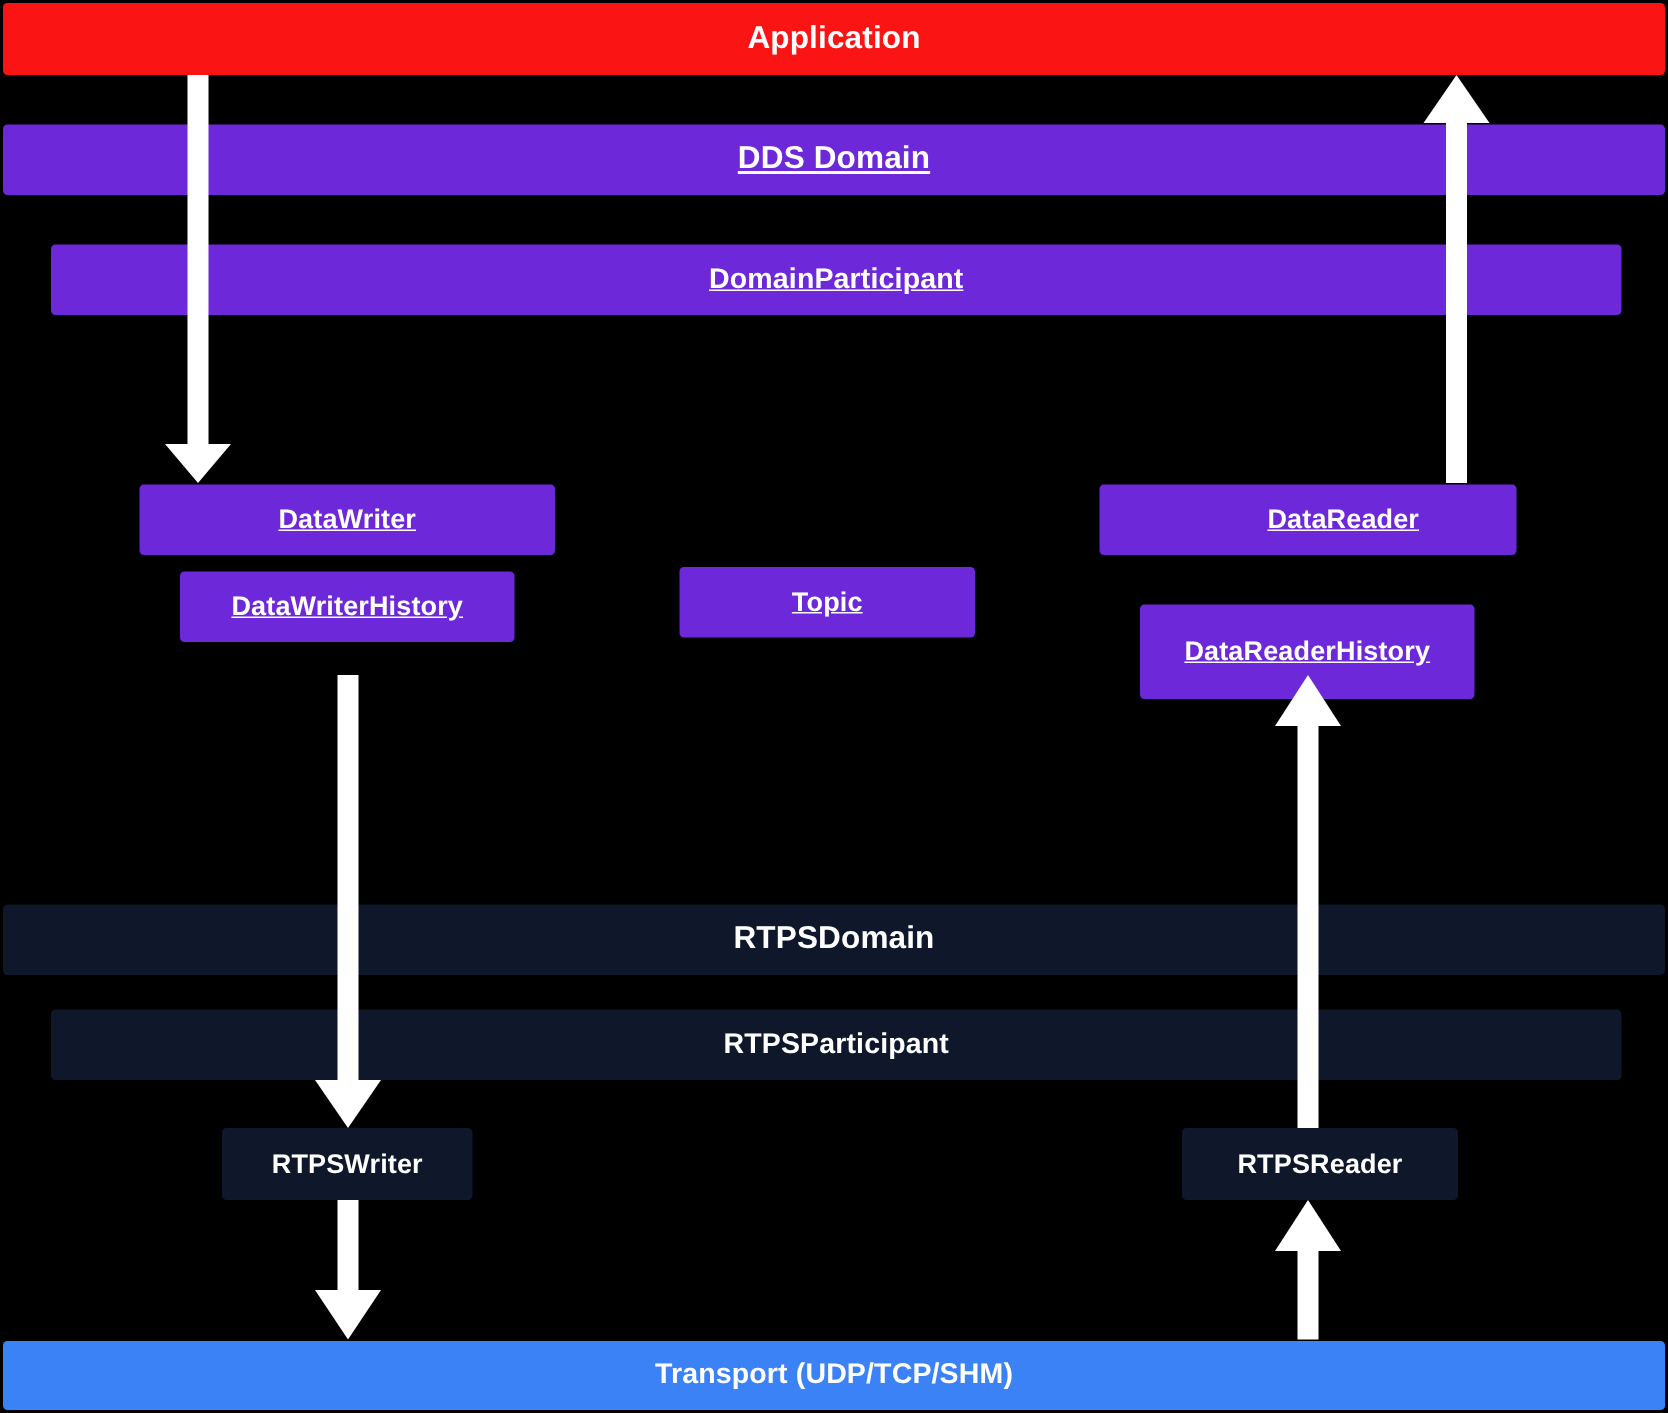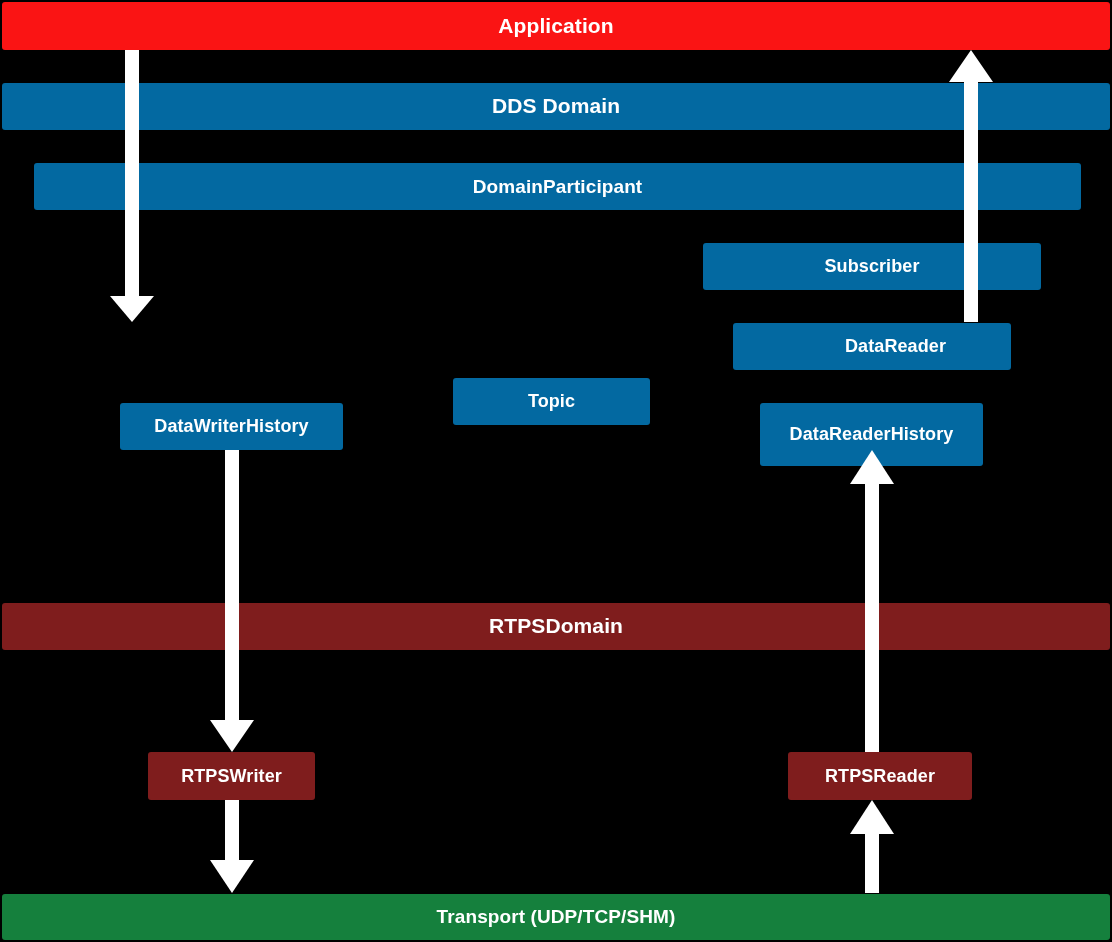--- a/index.html
+++ b/index.html
@@ -26,23 +26,23 @@
     align-items: center;
     justify-content: center;
     color: #ffffff;
     font-weight: bold;
     letter-spacing: 0.1px;
     text-align: center;
     line-height: 1.05;
     user-select: none;
   }
   .layer-app      { background: #fa1414; font-size: 21px; }
-  .layer-dds      { background: #0369a1; }
-  .layer-rtps     { background: #7f1d1d; }
-  .layer-transport{ background: #15803d; font-size: 19px; }
+  .layer-dds      { background: #6d28d9; text-decoration: underline; }
+  .layer-rtps     { background: #0f172a; }
+  .layer-transport{ background: #3b82f6; font-size: 19px; }
 
   .sz-xl { font-size: 21px; }
   .sz-lg { font-size: 19px; }
   .sz-md { font-size: 18px; }
 
   
   #arrow-layer {
     position: absolute;
     left: 0;
     top: 0;
@@ -66,45 +66,48 @@
 
   <div class="node layer-dds sz-xl" style="left:2px; top:83px; width:1108px; height:47px;">
     <span>DDS Domain</span>
   </div>
 
   <div class="node layer-dds sz-lg" style="left:34px; top:163px; width:1047px; height:47px;">
     <span>DomainParticipant</span>
   </div>
 
 
-  <div class="node layer-dds sz-md" style="left:703px; top:243px; width:338px; height:47px;">
-    <span>Subscriber</span>
+
+  <div class="node layer-dds sz-md" style="left:93px; top:323px; width:277px; height:47px;">
+    <span>DataWriter</span>
   </div>
-
 
   <div class="node layer-dds sz-md" style="left:733px; top:323px; width:278px; height:47px;padding-left:47px;">
     <span>DataReader</span>
   </div>
 
   <div class="node layer-dds sz-md" style="left:453px; top:378px; width:197px; height:47px;">
     <span>Topic</span>
   </div>
 
-  <div class="node layer-dds sz-md" style="left:120px; top:403px; width:223px; height:47px;">
+  <div class="node layer-dds sz-md" style="left:120px; top:381px; width:223px; height:47px;">
     <span>DataWriterHistory</span>
   </div>
 
   <div class="node layer-dds sz-md" style="left:760px; top:403px; width:223px; height:63px;">
     <span>DataReaderHistory</span>
   </div>
 
   <div class="node layer-rtps sz-xl" style="left:2px; top:603px; width:1108px; height:47px;">
     <span>RTPSDomain</span>
   </div>
 
+  <div class="node layer-rtps sz-lg" style="left:34px; top:673px; width:1047px; height:47px;">
+    <span>RTPSParticipant</span>
+  </div>
 
   <div class="node layer-rtps sz-md" style="left:148px; top:752px; width:167px; height:48px;">
     <span>RTPSWriter</span>
   </div>
 
   <div class="node layer-rtps sz-md" style="left:788px; top:752px; width:184px; height:48px;">
     <span>RTPSReader</span>
   </div>
 
   <div class="node layer-transport sz-lg" style="left:2px; top:894px; width:1108px; height:46px;">

